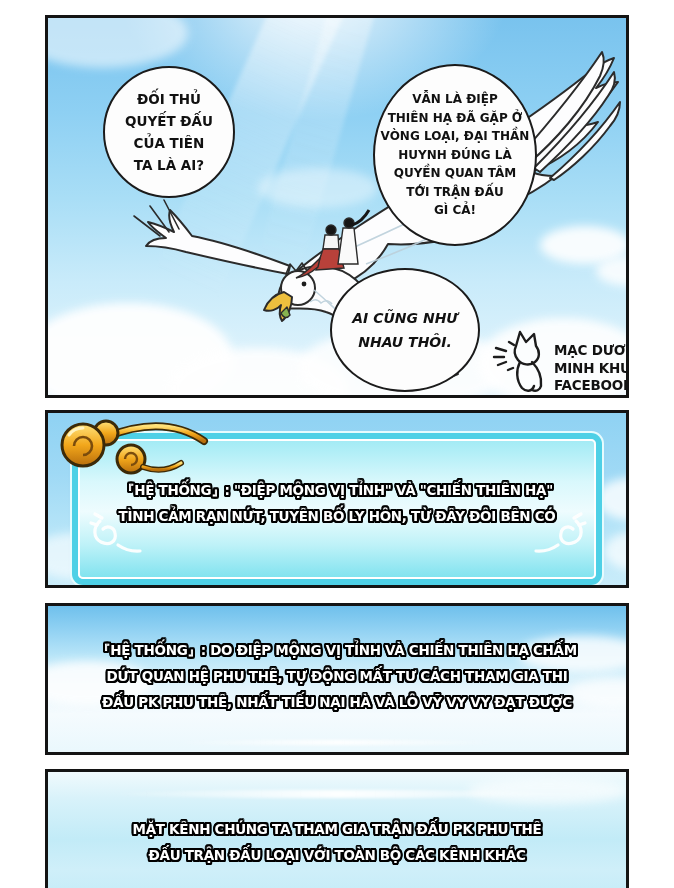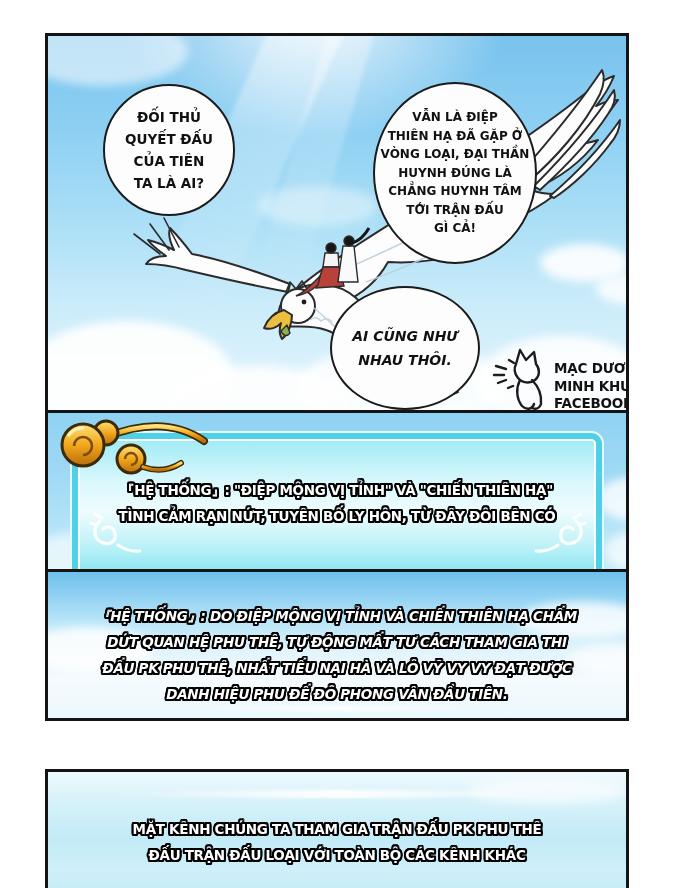--- a/index.html
+++ b/index.html
@@ -1,26 +1,26 @@
 <!DOCTYPE html>
 <html><head>
 <meta charset="utf-8">
 <style>
   html,body{margin:0;padding:0;background:#ffffff;}
   #page{position:relative;width:674px;height:888px;overflow:hidden;background:#ffffff;
         font-family:"DejaVu Sans","Liberation Sans",sans-serif;}
   .panel{position:absolute;left:45px;width:578px;border:3px solid #141414;overflow:hidden;background:#fff;}
-  #panel1{top:33px;height:377px;
+  #panel1{top:15px;height:377px;
     background:
       radial-gradient(ellipse 280px 190px at 46% -8%, rgba(255,255,255,.9), rgba(255,255,255,0) 70%),
       linear-gradient(180deg,#79c3ee 0%,#8ed0f3 25%,#a9def6 48%,#c9ebfa 70%,#e7f6fd 100%);}
   #panel2{top:410px;height:172px;
     background:linear-gradient(180deg,#8fd2f3 0%,#9fd9f5 35%,#b7e5f8 70%,#c9ecfa 100%);}
-  #panel3{top:569px;height:146px;
-    background:linear-gradient(180deg,#6fc0ec 0%,#8ccff2 14%,#b8e5f8 34%,#e2f4fc 55%,#f5fbfe 74%,#eaf8fd 100%);font-style:italic;}
+  #panel3{top:603px;height:146px;
+    background:linear-gradient(180deg,#6fc0ec 0%,#8ccff2 14%,#b8e5f8 34%,#e2f4fc 55%,#f5fbfe 74%,#eaf8fd 100%);}
   #panel4{top:769px;height:122px;border-bottom:none;
     background:linear-gradient(180deg,#f0fafd 0%,#d8f2fa 22%,#c2ebf7 55%,#cfeff9 80%,#c6ecf8 100%);}
   .cloud{position:absolute;background:#fff;border-radius:50%;filter:blur(5px);}
   .streak{position:absolute;height:5px;border-radius:50%;filter:blur(1.5px);
     background:linear-gradient(90deg,rgba(255,255,255,0),rgba(255,255,255,.95),rgba(255,255,255,0));}
   .ray{position:absolute;filter:blur(2px);
     background:linear-gradient(180deg,rgba(255,255,255,.5),rgba(255,255,255,0));}
   .bubble{position:absolute;background:#fdfdfd;border:2.5px solid #1b1b1b;border-radius:50%;
     display:flex;align-items:center;justify-content:center;text-align:center;color:#111;}
   .bubble .btxt{font-weight:bold;}
@@ -117,21 +117,21 @@
         <span class="bline">CỦA TIÊN</span>
         <span class="bline">TA LÀ AI?</span>
       </div>
     </div>
     <div class="bubble" style="left:325px;top:46px;width:160px;height:178px;">
       <div class="btxt" style="font-size:12px;line-height:18.5px;">
         <span class="bline">VẪN LÀ ĐIỆP</span>
         <span class="bline">THIÊN HẠ ĐÃ GẶP Ở</span>
         <span class="bline">VÒNG LOẠI, ĐẠI THẦN</span>
         <span class="bline">HUYNH ĐÚNG LÀ</span>
-        <span class="bline">CHẲNG HUYNH TÂM</span>
+        <span class="bline">QUYỀN QUAN TÂM</span>
         <span class="bline">TỚI TRẬN ĐẤU</span>
         <span class="bline">GÌ CẢ!</span>
       </div>
     </div>
     <div class="bubble" style="left:282px;top:250px;width:146px;height:120px;font-style:italic;">
       <div class="btxt" style="font-size:14px;line-height:24px;">
         <span class="bline">AI CŨNG NHƯ</span>
         <span class="bline">NHAU THÔI.</span>
       </div>
     </div>
@@ -202,21 +202,20 @@
 
   <div class="panel" id="panel3">
     <div class="cloud" style="left:-25px;top:55px;width:130px;height:45px;opacity:.85;"></div>
     <div class="cloud" style="left:470px;top:30px;width:130px;height:36px;opacity:.8;"></div>
     <div class="cloud" style="left:520px;top:72px;width:90px;height:30px;opacity:.7;"></div>
     <div class="streak" style="left:120px;top:134px;width:340px;"></div>
     <div class="systext" style="padding-top:31px;">
       <span class="sysline">『HỆ THỐNG』: DO ĐIỆP MỘNG VỊ TỈNH VÀ CHIẾN THIÊN HẠ CHẤM</span>
       <span class="sysline">DỨT QUAN HỆ PHU THÊ, TỰ ĐỘNG MẤT TƯ CÁCH THAM GIA THI</span>
       <span class="sysline">ĐẤU PK PHU THÊ, NHẤT TIẾU NẠI HÀ VÀ LÔ VỸ VY VY ĐẠT ĐƯỢC</span>
-      <span class="sysline">DANH HIỆU PHU ĐẾ ĐÔ PHONG VÂN ĐẦU TIÊN.</span>
     </div>
   </div>
 
   <div class="panel" id="panel4">
     <div class="streak" style="left:60px;top:18px;width:460px;height:8px;"></div>
     <div class="cloud" style="left:420px;top:6px;width:160px;height:26px;opacity:.6;"></div>
     <div class="systext" style="padding-top:44px;">
       <span class="sysline">MẶT KÊNH CHÚNG TA THAM GIA TRẬN ĐẤU PK PHU THÊ</span>
       <span class="sysline">ĐẤU TRẬN ĐẤU LOẠI VỚI TOÀN BỘ CÁC KÊNH KHÁC</span>
     </div>

